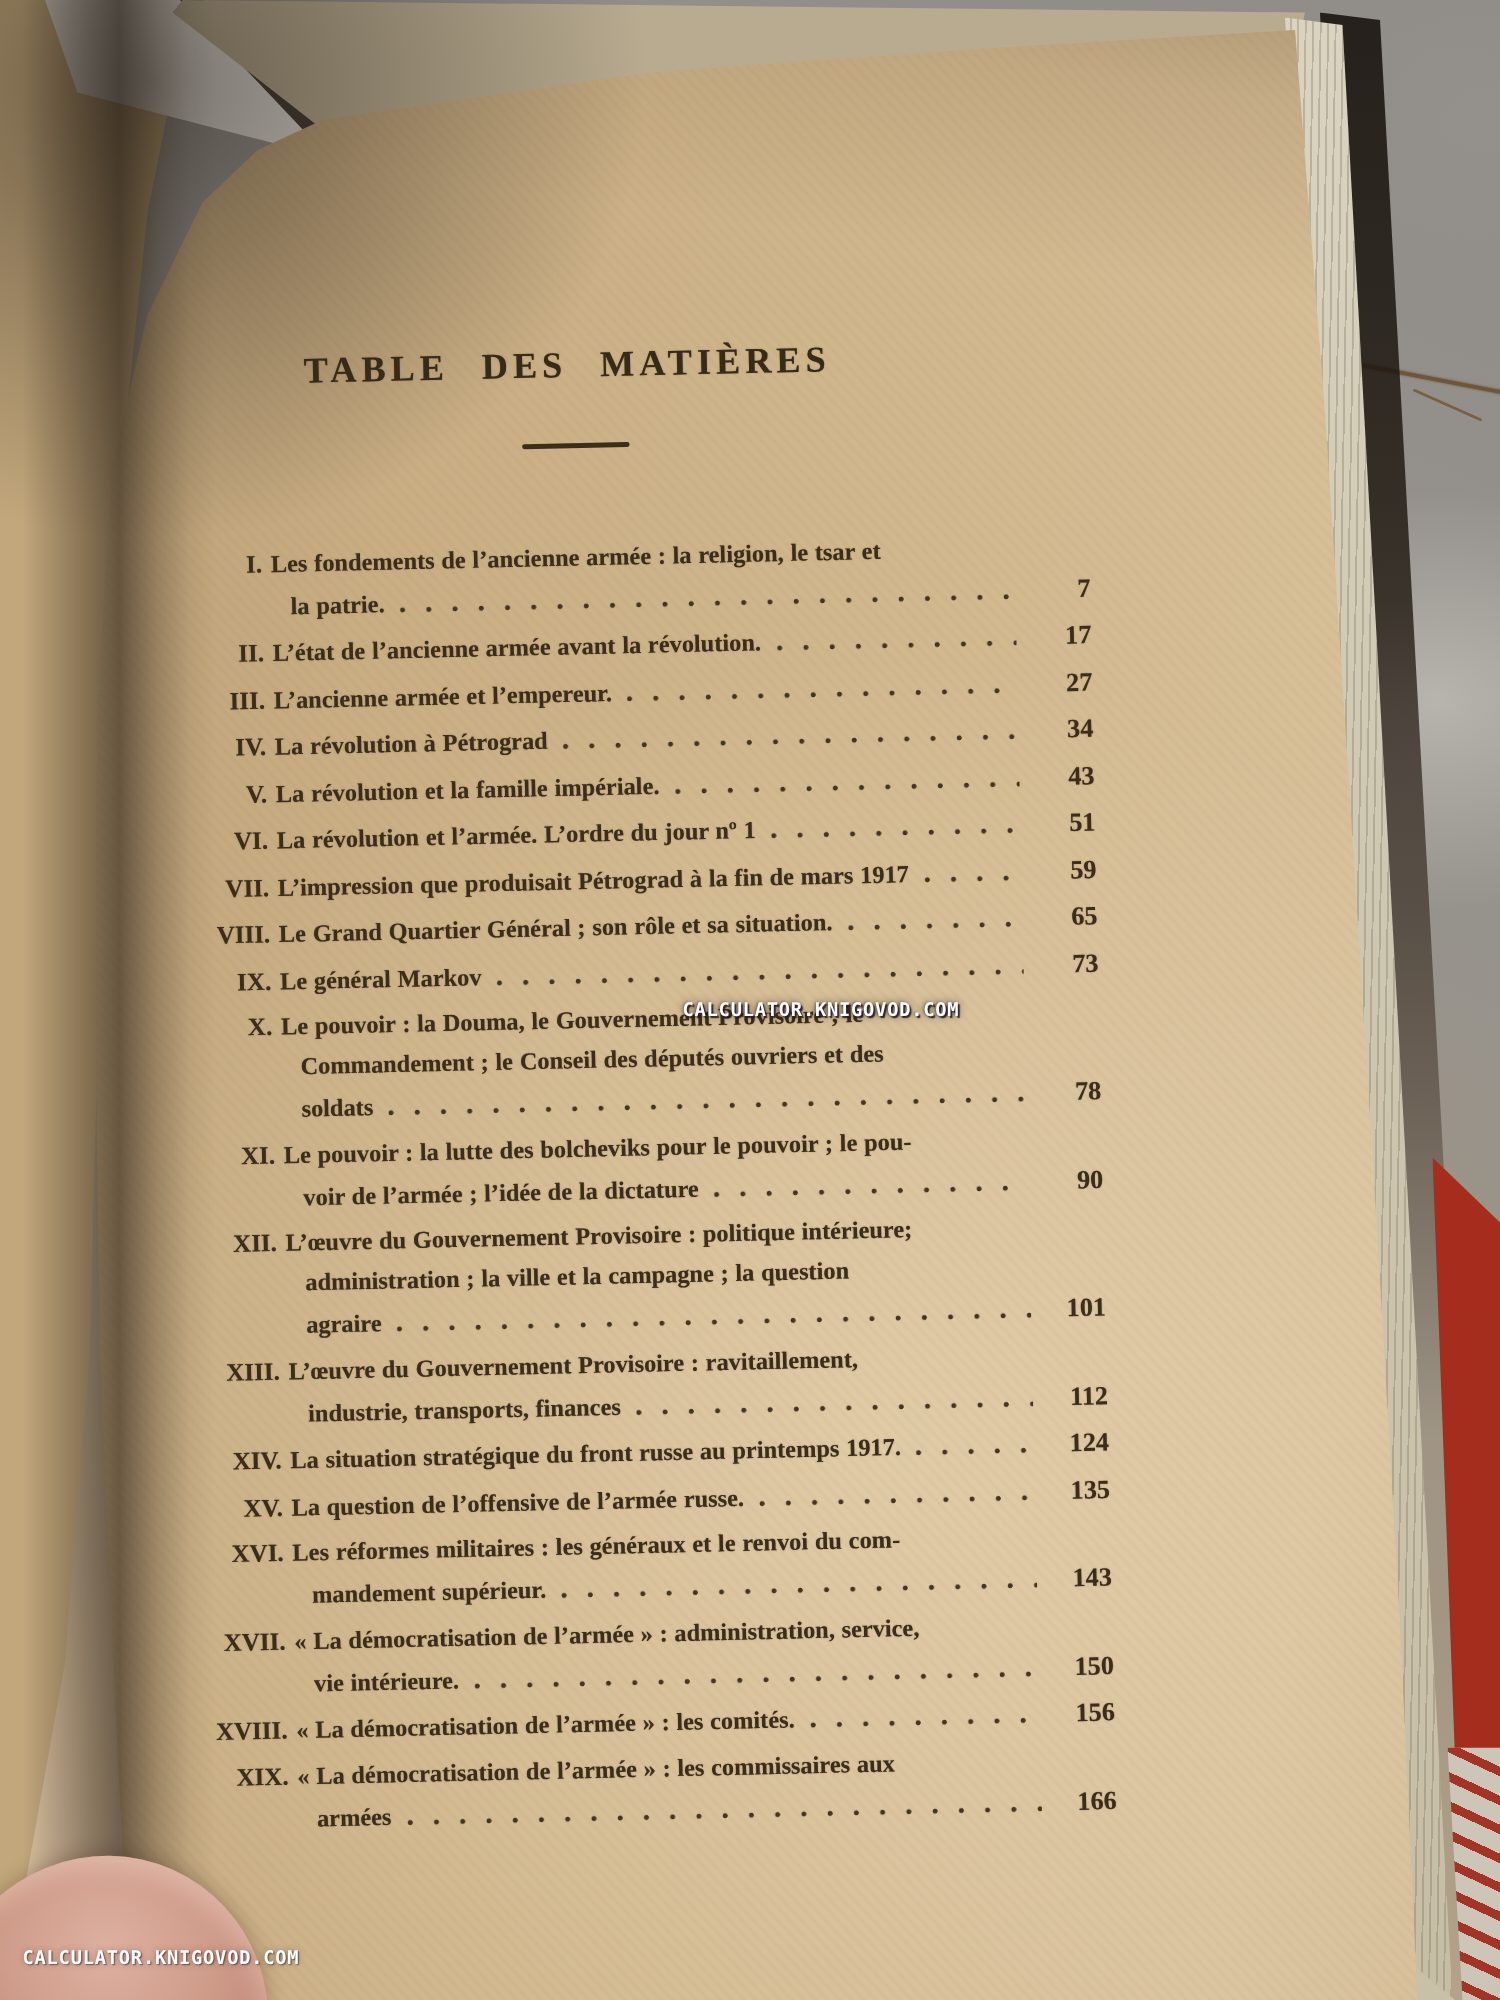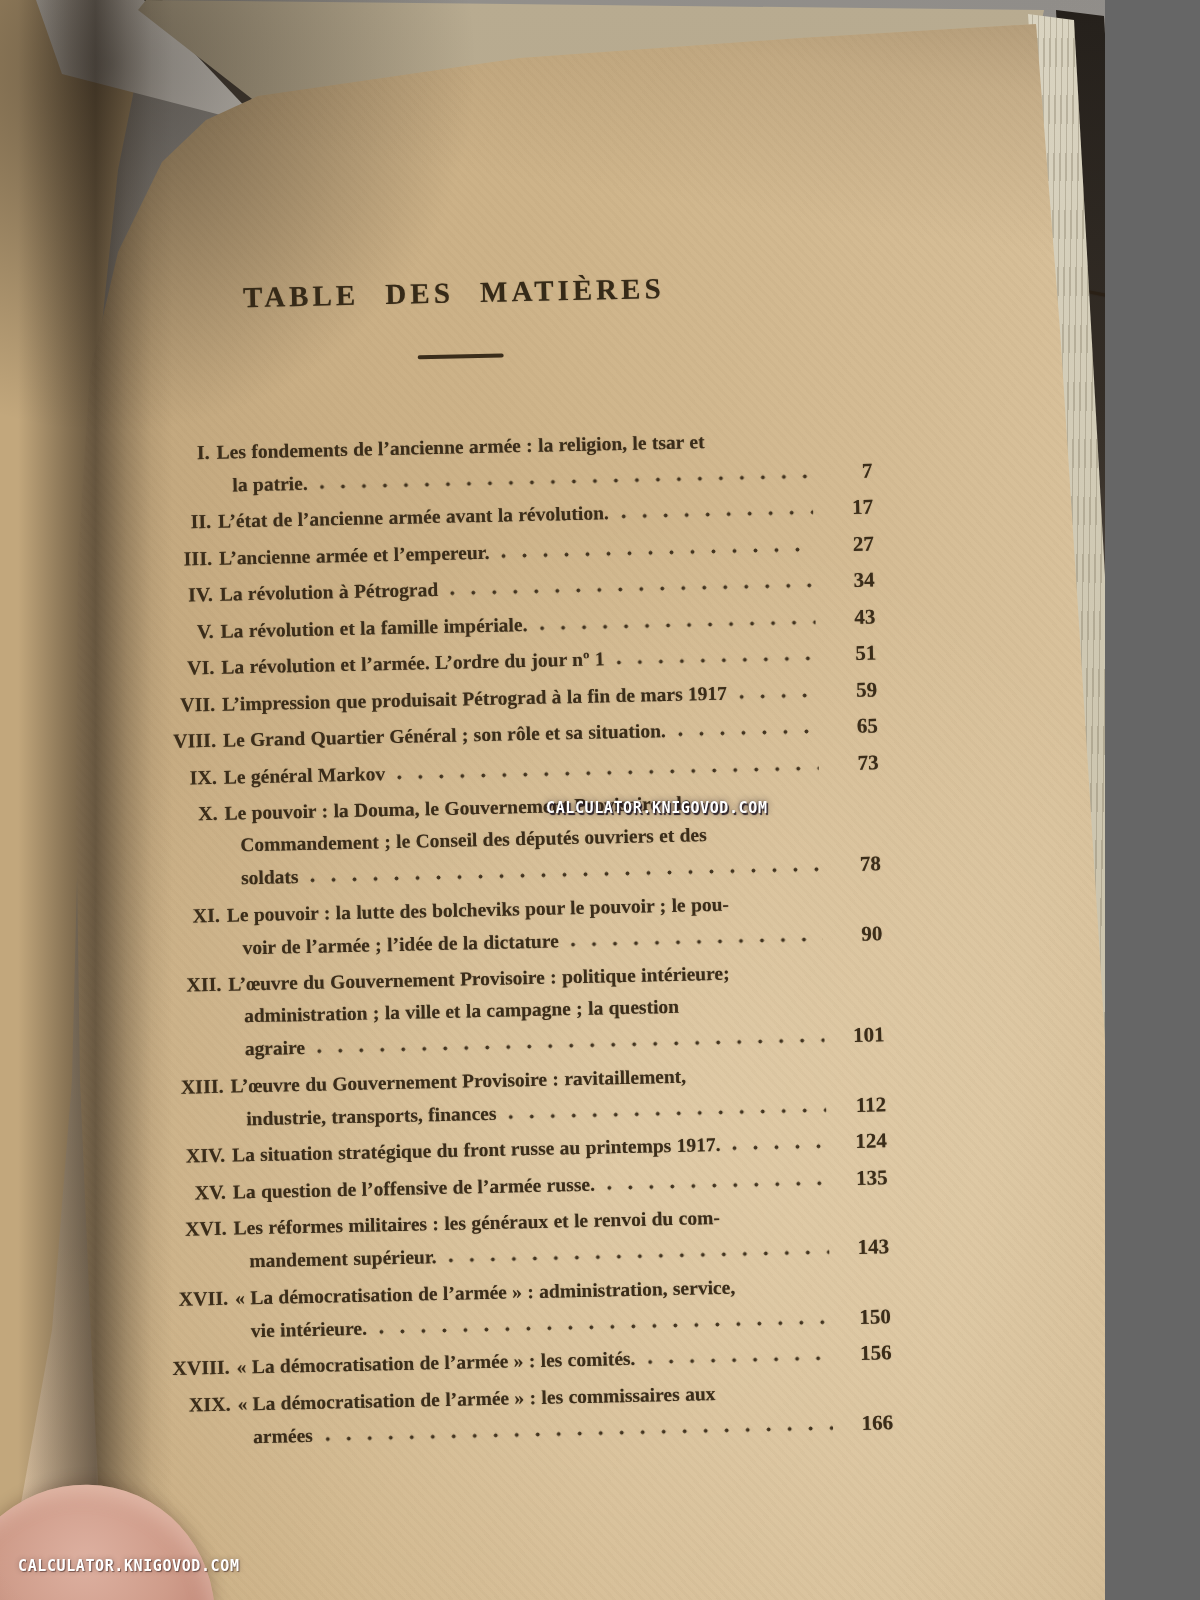--- a/index.html
+++ b/index.html
@@ -1,16 +1,16 @@
 <!DOCTYPE html>
 <html><head>
 <meta charset="utf-8">
 <style>
   html,body{margin:0;padding:0;background:#666;}
-  .photo{position:relative;width:1105px;height:1600px;overflow:hidden;
+  .photo{position:relative;width:1200px;height:1600px;overflow:hidden;
          font-family:"Liberation Serif","DejaVu Serif",serif;}
 
   
   .surface{position:absolute;inset:0;
     background:
       radial-gradient(340px 240px at 1150px 560px, rgba(225,222,216,0.45), transparent 70%),
       radial-gradient(260px 200px at 1190px 90px, rgba(150,146,140,0.55), transparent 70%),
       radial-gradient(420px 420px at 60px 1560px, rgba(222,196,164,0.85), transparent 75%),
       linear-gradient(205deg,#908d89 0%,#96928c 35%,#a39682 62%,#c2ad8f 85%,#d2ba99 100%);}
   .crack{position:absolute;left:1062px;top:299px;width:142px;height:3px;background:#6f5639;

